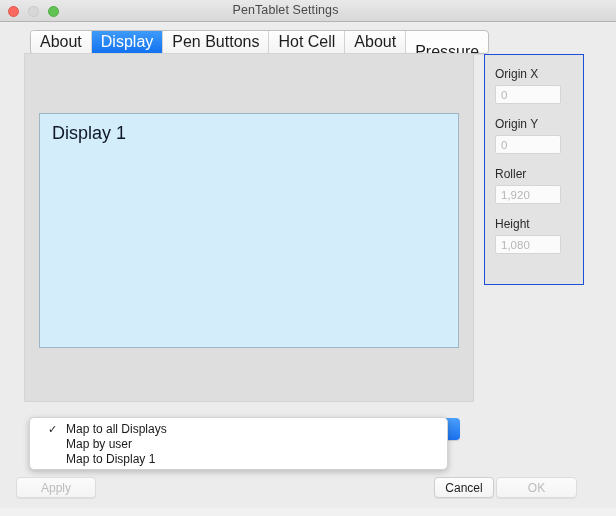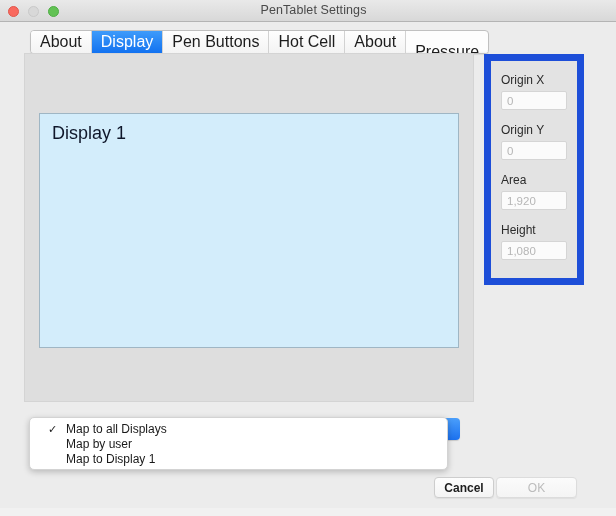--- a/index.html
+++ b/index.html
@@ -41,21 +41,20 @@
   #light-min    { left: 28px; background: #d8d8d8; border: 1px solid #c9c9c9; }
   #light-max    { left: 48px; background: #62c254; border: 1px solid #4fae45; }
   #window-title {
     position: absolute;
     left: 0; top: 3px;
     width: 571px;
     text-align: center;
     font-size: 12.5px;
     color: #4a4a4a;
     letter-spacing: 0.1px;
-    padding-left: 28px;
   }
 
   
   #tabbar {
     position: absolute;
     left: 30px;
     top: 30px;
     height: 22px;
     display: flex;
     align-items: stretch;
@@ -113,21 +112,21 @@
   }
 
   
   #fields-panel {
     position: absolute;
     left: 484px;
     top: 54px;
     width: 100px;
     height: 231px;
     background: #e3e3e3;
-    border: 7px solid #1d4ed8;
+    border: 1px solid #1d4ed8;
     box-sizing: border-box;
   }
   .field-group { position: absolute; left: 0; width: 100px; }
   .field-label {
     font-size: 12px;
     color: #2b2b2b;
     margin-left: 10px;
     margin-bottom: 4px;
   }
   .field-input {
@@ -202,21 +201,21 @@
     box-shadow: 0 1px 1px rgba(0,0,0,0.06);
     padding: 0;
     cursor: default;
   }
   .btn.disabled {
     color: #bcbcbc;
     background: linear-gradient(to bottom, #fbfbfb 0%, #f4f4f4 100%);
     border-color: #dcdcdc;
   }
   #btn-apply  { left: 16px;  top: 477px; width: 80px; }
-  #btn-cancel { left: 434px; top: 477px; width: 60px; font-weight: bold; }
+  #btn-cancel { left: 434px; top: 477px; width: 60px; }
   #btn-ok     { left: 496px; top: 477px; width: 81px; }
 
   #bottom-strip {
     position: absolute;
     left: 0;
     top: 508px;
     width: 616px;
     height: 8px;
     background: #f1f1f1;
   }
@@ -251,21 +250,21 @@
   <div id="fields-panel">
     <div class="field-group" style="top:12px;">
       <div class="field-label">Origin X</div>
       <input class="field-input" type="text" disabled="" value="0" style="">
     </div>
     <div class="field-group" style="top:62px;">
       <div class="field-label">Origin Y</div>
       <input class="field-input" type="text" disabled="" value="0" style="">
     </div>
     <div class="field-group" style="top:112px;">
-      <div class="field-label">Area</div>
+      <div class="field-label">Roller</div>
       <input class="field-input" type="text" disabled="" value="1,920" style="">
     </div>
     <div class="field-group" style="top:162px;">
       <div class="field-label">Height</div>
       <input class="field-input" type="text" disabled="" value="1,080" style="">
     </div>
   </div>
 
   <div id="popup-button"></div>
 
@@ -275,17 +274,18 @@
       <span>Map to all Displays</span>
     </div>
     <div class="menu-item">
       <span>Map by user</span>
     </div>
     <div class="menu-item">
       <span>Map to Display 1</span>
     </div>
   </div>
 
+  <button class="btn disabled" id="btn-apply">Apply</button>
   <button class="btn" id="btn-cancel">Cancel</button>
   <button class="btn disabled" id="btn-ok">OK</button>
 
   <div id="bottom-strip"></div>
 </div>
 
 </body></html>

